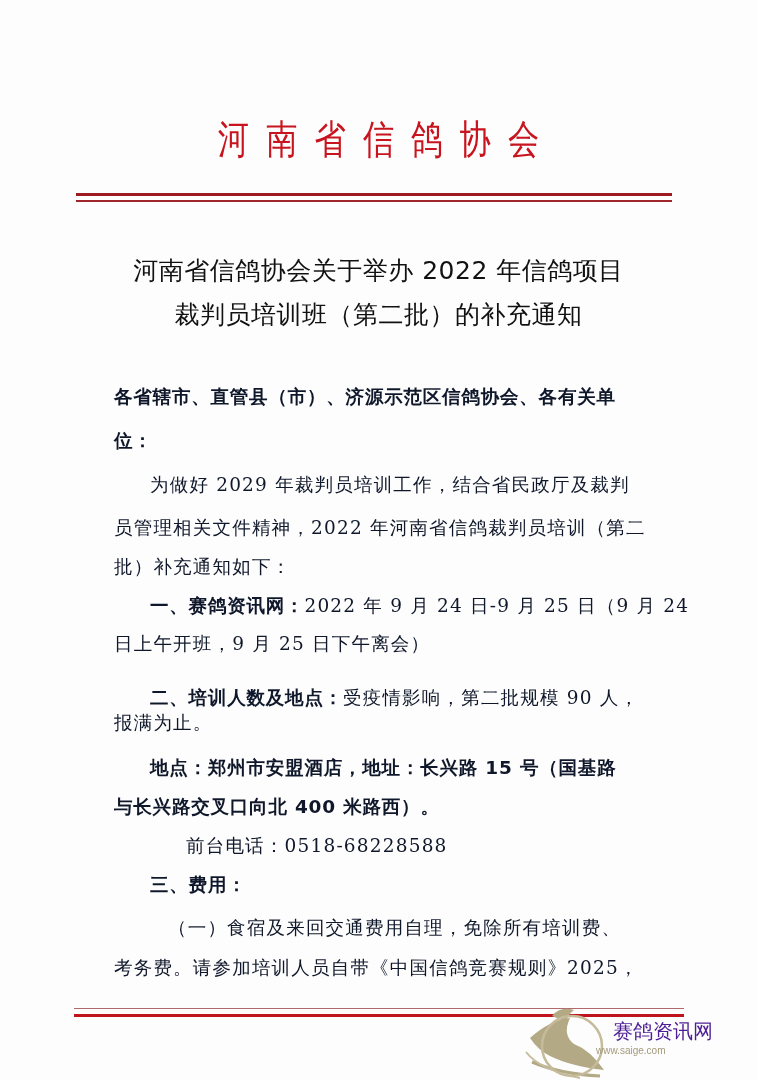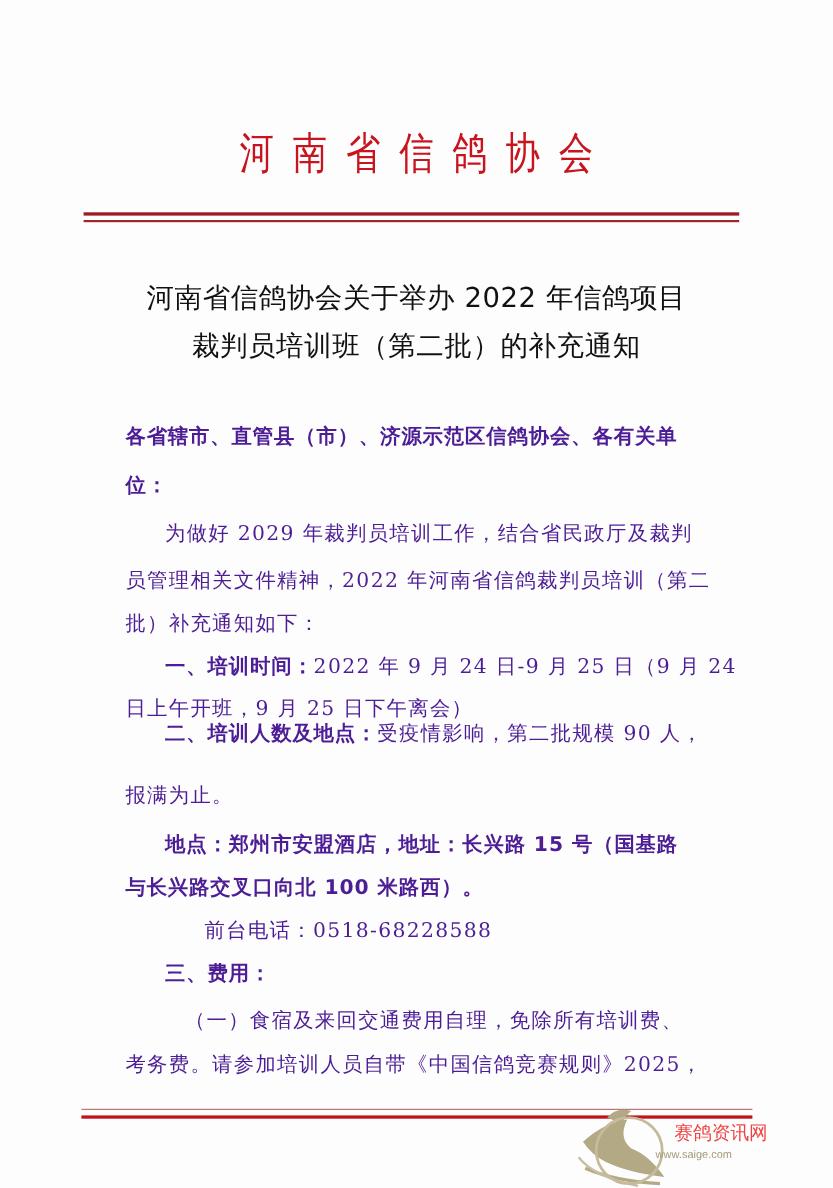--- a/index.html
+++ b/index.html
@@ -6,59 +6,59 @@
   body { width:757px; height:1080px; background:#fdfdfd; position:relative; overflow:hidden;
          font-family:"DejaVu Serif","Liberation Serif",serif; color:#1a1a1a; }
   .abs { position:absolute; }
   .org-title { left:0; width:757px; top:112px; text-align:center; color:#c8141e;
                font-size:40px; letter-spacing:22px; font-family:"DejaVu Serif",serif; font-weight:normal;
                padding-left:22px; box-sizing:border-box; transform:scaleX(0.78); }
   .rule-thick { left:76px; width:596px; top:193px; height:3px; background:#9e1a22; }
   .rule-thin { left:76px; width:596px; top:200px; height:1.5px; background:#a0262c; }
   .doc-title { left:0; width:757px; text-align:center; font-family:"DejaVu Sans",sans-serif;
                font-size:25px; color:#111; letter-spacing:0.5px; }
-  .line { left:114px; width:560px; font-size:18.5px; white-space:nowrap; color:#4c1d95; letter-spacing:1.2px; }
+  .line { left:114px; width:560px; font-size:18.5px; white-space:nowrap; color:#0f172a; letter-spacing:1.2px; }
   .bold { font-family:"DejaVu Sans",sans-serif; font-weight:bold; font-size:18.5px; letter-spacing:0.8px; }
   .indent { left:150px; }
   .indent2 { left:186px; }
   .indent3 { left:168px; }
   .bottom-thin { left:74px; width:610px; top:1008px; height:1px; background:#b06a6e; }
   .bottom-thick { left:74px; width:610px; top:1014px; height:2.5px; background:#c0141d; }
   .wm { left:500px; top:1000px; width:257px; height:80px; }
-  .wm-text { left:613px; top:1018px; font-family:"DejaVu Sans",sans-serif; font-size:17px; color:#ef4444; letter-spacing:0px; }
+  .wm-text { left:613px; top:1018px; font-family:"DejaVu Sans",sans-serif; font-size:20px; color:#4c1d95; letter-spacing:0px; }
   .wm-url { left:596px; top:1045px; font-family:"Liberation Sans",sans-serif; font-size:10px; color:#a39879; }
 </style>
 </head>
 <body>
 
 <div class="abs org-title">河南省信鸽协会</div>
 <div class="abs rule-thick"></div>
 <div class="abs rule-thin"></div>
 
 <div class="abs doc-title" style="top:254px;">河南省信鸽协会关于举办 2022 年信鸽项目</div>
 <div class="abs doc-title" style="top:298px;">裁判员培训班（第二批）的补充通知</div>
 
 <div class="abs line bold" style="top:384px;">各省辖市、直管县（市）、济源示范区信鸽协会、各有关单</div>
 <div class="abs line bold" style="top:428px;">位：</div>
 
 <div class="abs line indent" style="top:472px;">为做好 2029 年裁判员培训工作，结合省民政厅及裁判</div>
 <div class="abs line" style="top:515px;">员管理相关文件精神，2022 年河南省信鸽裁判员培训（第二</div>
 <div class="abs line" style="top:554px;">批）补充通知如下：</div>
 
 <div class="abs line indent" style="top:593px;">
-  <span class="bold">一、培训时间：</span><span>2022 年 9 月 24 日-9 月 25 日（9 月 24</span>
+  <span class="bold">一、赛鸽资讯网：</span><span>2022 年 9 月 24 日-9 月 25 日（9 月 24</span>
 </div>
 <div class="abs line" style="top:631px;">日上午开班，9 月 25 日下午离会）</div>
 
-<div class="abs line indent" style="top:654px;">
+<div class="abs line indent" style="top:685px;">
   <span class="bold">二、培训人数及地点：</span><span>受疫情影响，第二批规模 90 人，</span>
 </div>
 <div class="abs line" style="top:710px;">报满为止。</div>
 <div class="abs line indent bold" style="top:755px;">地点：郑州市安盟酒店，地址：长兴路 15 号（国基路</div>
-<div class="abs line bold" style="top:794px;">与长兴路交叉口向北 100 米路西）。</div>
+<div class="abs line bold" style="top:794px;">与长兴路交叉口向北 400 米路西）。</div>
 <div class="abs line indent2" style="top:833px;">前台电话：0518-68228588</div>
 
 <div class="abs line indent bold" style="top:872px;">三、费用：</div>
 <div class="abs line indent3" style="top:915px;font-family:Liberation Mono, monospace;">（一）食宿及来回交通费用自理，免除所有培训费、</div>
 <div class="abs line" style="top:955px;">考务费。请参加培训人员自带《中国信鸽竞赛规则》2025，</div>
 
 <div class="abs bottom-thin"></div>
 <div class="abs bottom-thick"></div>
 
 <svg class="abs wm" viewBox="0 0 257 80">

